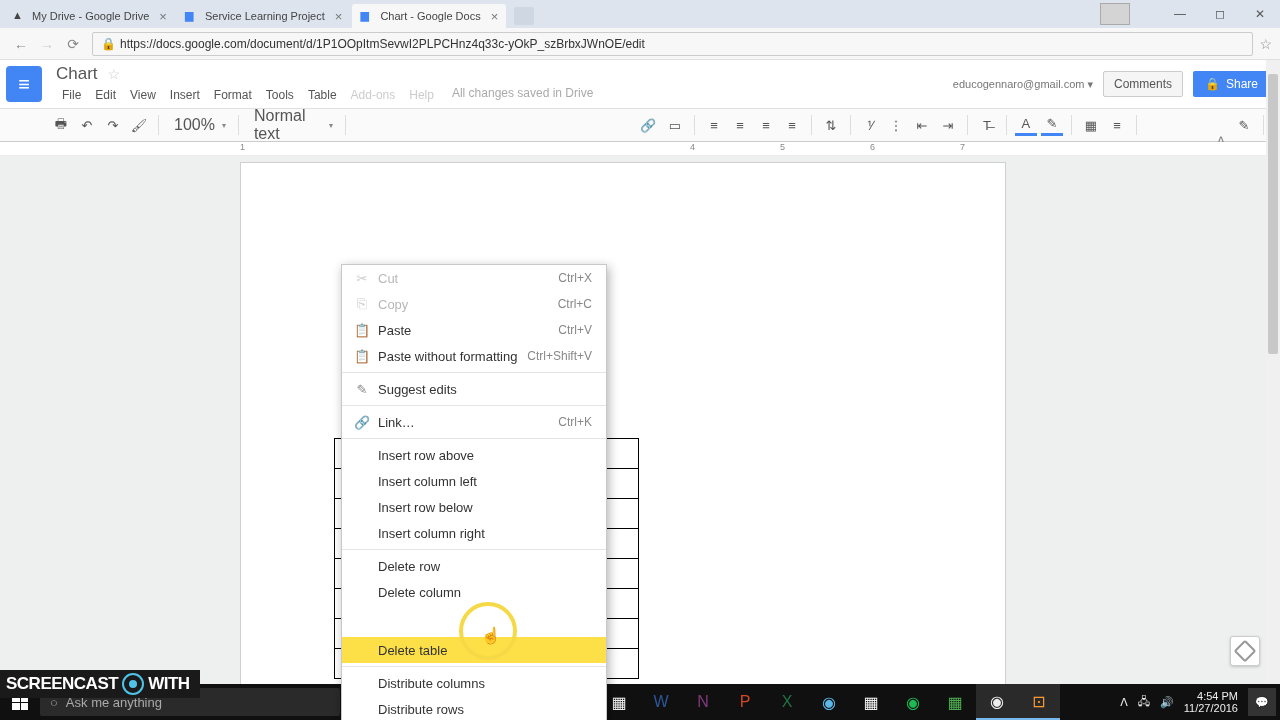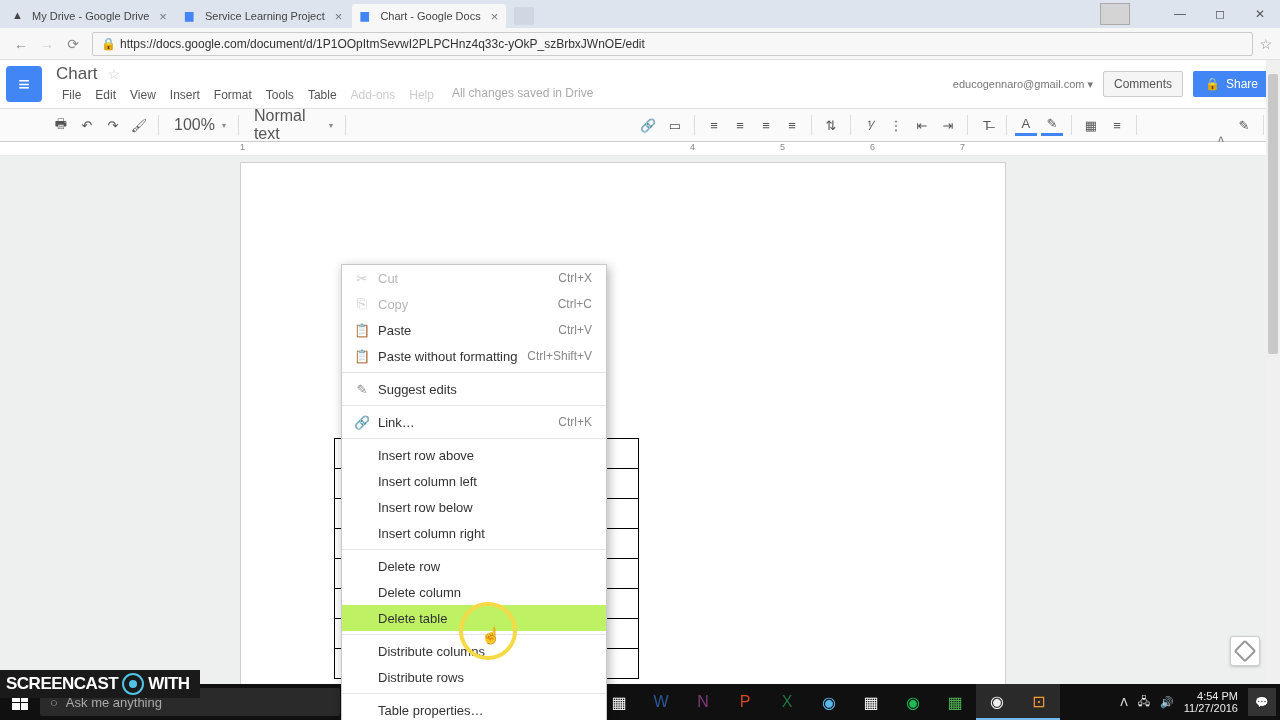--- a/index.html
+++ b/index.html
@@ -55,21 +55,21 @@
 .doc-area { position: relative; height: 560px; background: #eef0f0; }
 .page { position: absolute; left: 240px; top: 6px; width: 766px; height: 550px; background: #fff; border: 1px solid #d0d0d0; }
 .doc-table { position: absolute; left: 334px; top: 282px; border-collapse: collapse; }
 .doc-table td { border: 1px solid #000; width: 96px; height: 30px; font-size: 14px; text-align: center; vertical-align: middle; }
 .doc-table td.wide { width: 194px; }
 
 
 .context-menu { position: absolute; left: 341px; top: 108px; width: 266px; background: #fff; border: 1px solid #c8c8c8; box-shadow: 2px 3px 10px rgba(0,0,0,0.3); font-size: 13px; color: #333; z-index: 100; }
 .cm-item { height: 26px; display: flex; align-items: center; padding: 0 14px 0 8px; cursor: pointer; }
 .cm-item.disabled { color: #b8b8b8; }
-.cm-item.hover { background: #bef264; }
+.cm-item.hover { background: #fde047; margin-top: 32px; }
 .cm-icon { width: 24px; display: flex; justify-content: center; color: #888; font-size: 13px; }
 .cm-item.disabled .cm-icon { color: #ccc; }
 .cm-label { flex: 1; padding-left: 4px; }
 .cm-shortcut { color: #888; font-size: 12px; }
 .cm-sep { height: 1px; background: #e4e4e4; margin: 3px 0; }
 
 
 .cursor-highlight { position: absolute; left: 459px; top: 446px; width: 58px; height: 58px; border: 4px solid #f6d947; border-radius: 50%; z-index: 200; pointer-events: none; }
 .cursor-hand { position: absolute; left: 481px; top: 470px; font-size: 16px; z-index: 201; }
 

